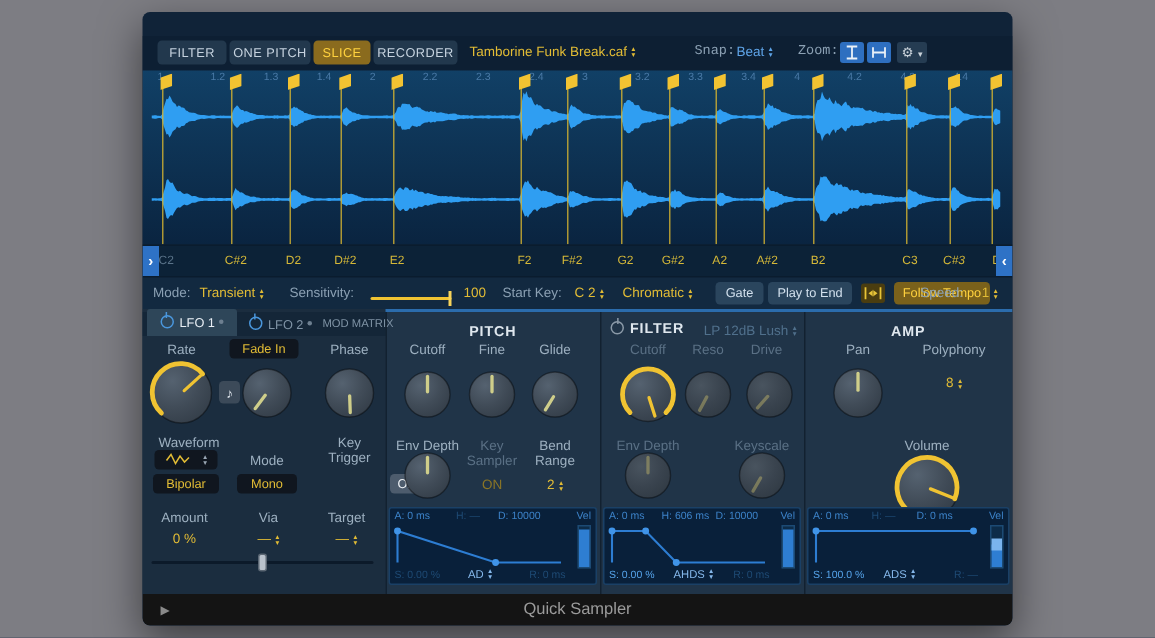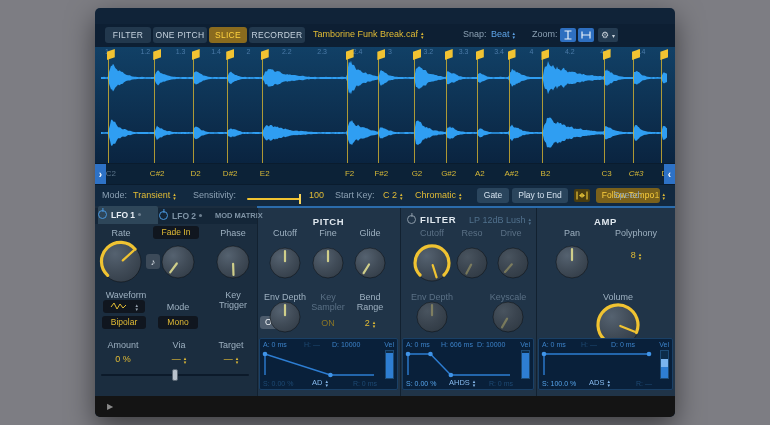--- a/index.html
+++ b/index.html
@@ -11,21 +11,21 @@
   
   .titlebar{position:absolute;left:0;top:0;width:580px;height:16px;background:#131313;}
   .tb-circle{position:absolute;left:8px;top:4px;width:8px;height:8px;border-radius:50%;background:#7f7f7f;}
   .tb-title{position:absolute;left:0;right:0;top:2px;text-align:center;font-size:9.5px;color:#d9d9d9;}
   .tb-pill{position:absolute;right:8px;top:6px;width:10px;height:4px;border-radius:2px;background:#7f7f7f;}
   
   .toolbar{position:absolute;left:0;top:16px;width:580px;height:23px;background:#0d1f33;}
   .tab{position:absolute;top:3px;height:16px;line-height:16px;text-align:center;border-radius:3px;
     background:#22384d;color:#c6d3df;font-size:8.5px;letter-spacing:.3px;cursor:default;}
   .tab.active{background:#8a6b1e;color:#ffd23e;}
-  .tlabel{position:absolute;top:5px;font-size:9px;color:#8ba0b3;}
+  .tlabel{position:absolute;top:5px;font-size:9px;color:#8ba0b3;font-family:Liberation Mono, monospace;}
   .tval{position:absolute;top:5px;font-size:9px;color:#e2bc35;}
   .tval.blue{color:#5ea4e8;}
   .zbtn{position:absolute;top:4px;width:16px;height:14px;background:#2e6fc0;border-radius:2px;
     display:flex;align-items:center;justify-content:center;}
   .gearbtn{position:absolute;top:4px;width:20px;height:14px;background:#253c52;border-radius:2px;
     color:#c9d2da;font-size:9px;display:flex;align-items:center;justify-content:center;gap:1px;}
   
   .chev{display:inline-flex;flex-direction:column;align-items:center;margin-left:3px;vertical-align:middle;}
   .chev::before{content:"\25B4";font-size:5px;line-height:4px;}
   .chev::after{content:"\25BE";font-size:5px;line-height:4px;}
@@ -56,21 +56,21 @@
   .flexbtn{position:absolute;top:4px;width:16px;height:13px;background:#4a3d10;border-radius:2px;
     display:flex;align-items:center;justify-content:center;}
   .senstrack{position:absolute;left:103px;top:13px;width:54px;height:2px;background:#f0c332;border-radius:1px;}
   .senshandle{position:absolute;right:0;top:-4px;width:2.5px;height:10px;background:#f6d35a;}
   
   .synth{position:absolute;left:0;top:198px;width:580px;height:190px;background:#203448;}
   .blueline{position:absolute;left:64px;top:0;right:0;height:2px;background:#2b6cac;}
   .lfo-bg{position:absolute;left:0;top:0;width:162px;height:190px;background:#1b2d3f;}
   .lfotabs{position:absolute;left:0;top:2px;width:162px;height:16px;background:#142638;}
   .lfotab{position:absolute;height:16px;line-height:16px;font-size:8.5px;color:#7f93a5;
-    white-space:nowrap;font-weight:bold;}
+    text-align:center;white-space:nowrap;}
   .lfotab.active{background:#2e4659;color:#e8eef4;top:-2px;height:18px;line-height:18px;border-radius:2px 2px 0 0;}
   .sep{position:absolute;top:2px;bottom:0;width:1px;background:rgba(8,18,30,.55);}
   .slabel{position:absolute;font-size:9px;color:#9db0c0;text-align:center;}
   .slabel.dim{color:#5a7085;}
   .stitle{position:absolute;font-size:9.5px;font-weight:bold;letter-spacing:.6px;color:#dfe7ee;text-align:center;}
   .yval{position:absolute;font-size:9px;color:#e2bc35;text-align:center;}
   .yval.dim{color:#8a7526;}
   .dbtn{position:absolute;height:13px;line-height:13px;background:#10161f;border-radius:3px;
     color:#e2bc35;font-size:8.5px;text-align:center;}
   .offbtn{position:absolute;height:13px;line-height:13px;background:#4d5c6d;border-radius:3px;
@@ -510,16 +510,17 @@
             <div class="vhandle" style="top:30%"></div>
           </div>
       <span class="et bright" style="left:3px;bottom:2px">S: 100.0 %</span>
       <span class="et mode" style="left:50px;bottom:2px"><span>ADS</span><span class="chev"></span></span>
       <span class="et dim" style="right:20px;bottom:2px">R: —</span>
     </div>
   </div>
 
   <div class="bottombar">
     <span class="bb-disc">▶</span>
+    <span class="bb-label">Quick Sampler</span>
   </div>
 
  </div>
 </div>
 
 </body></html>

